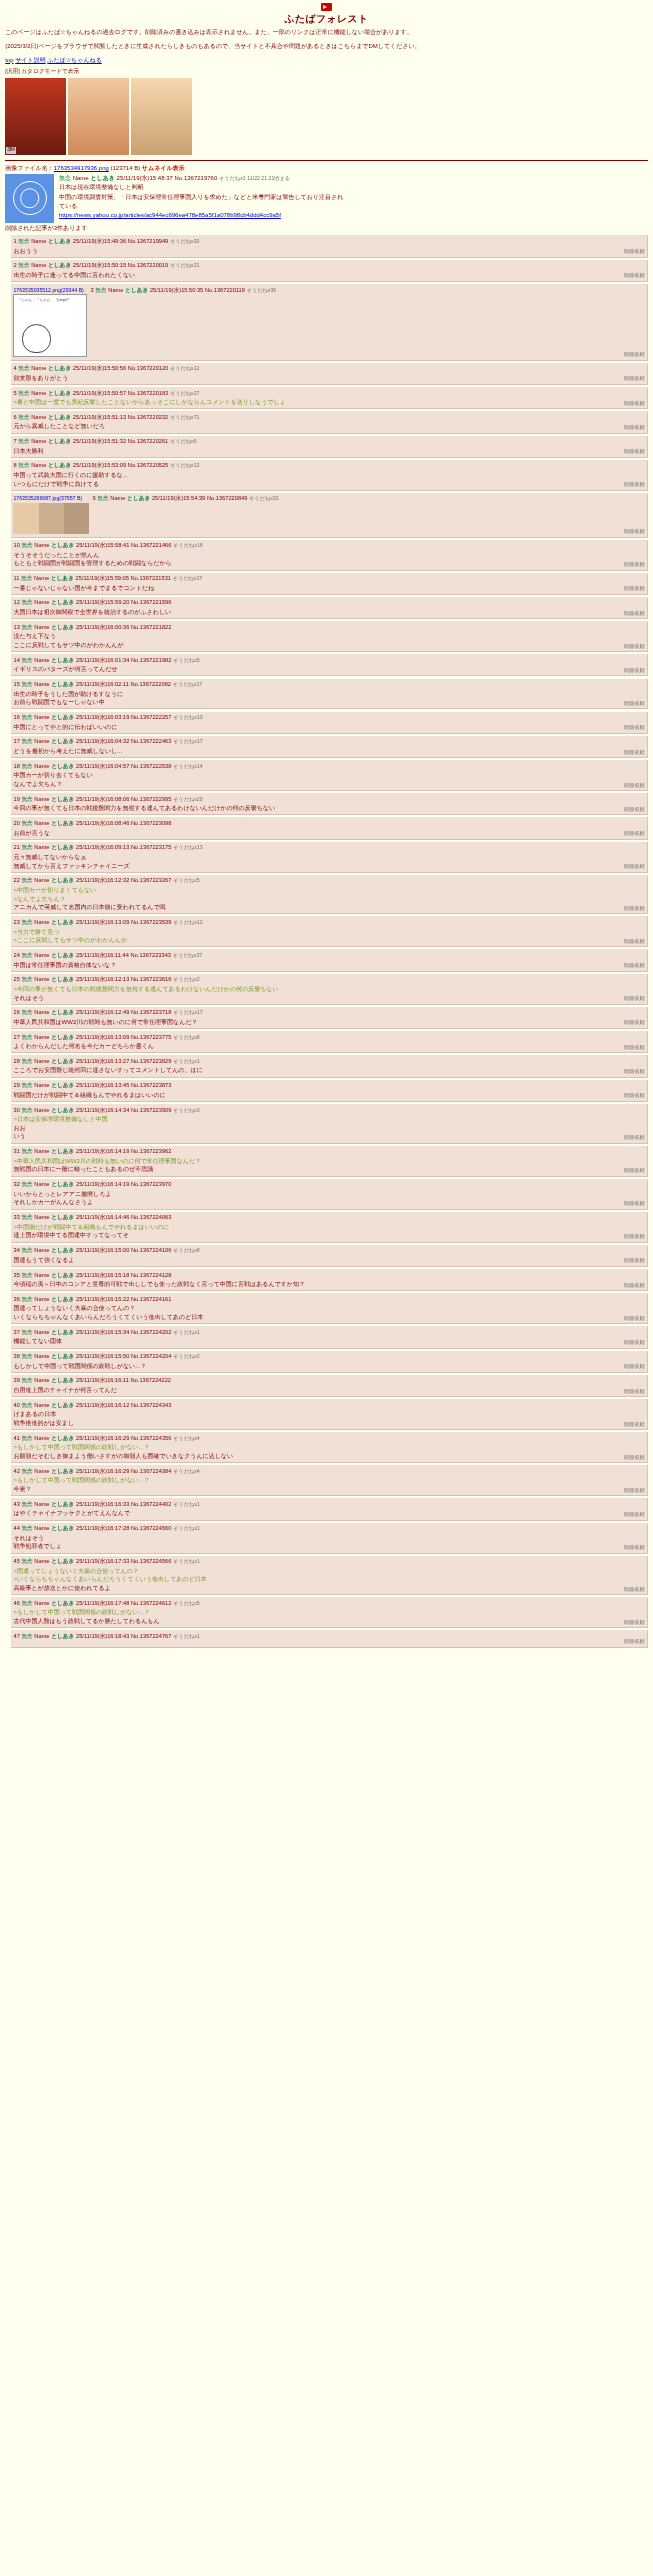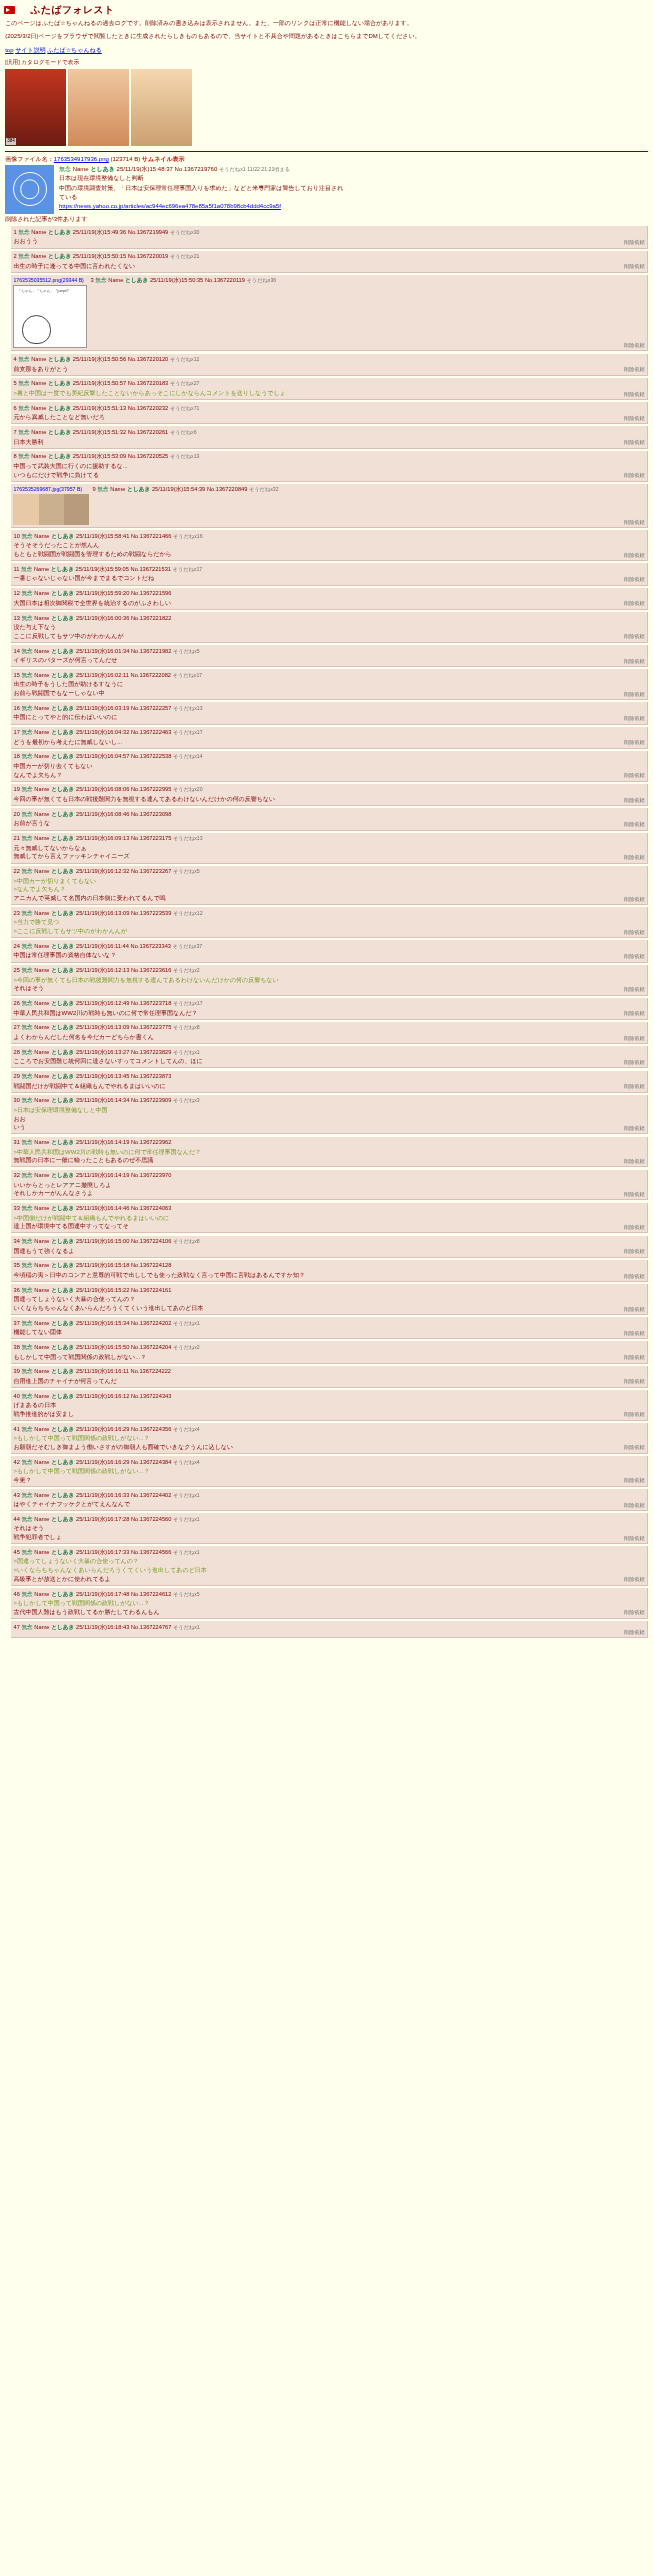--- a/index.html
+++ b/index.html
@@ -5,21 +5,21 @@
   html,body{margin:0;padding:0;}
   body{
     width:653px;
     background:#ffffee;
     color:#800000;
     font-family:"Liberation Sans","DejaVu Sans",sans-serif;
     font-size:6.2px;
     line-height:1.45;
   }
   a{color:#0000ee;text-decoration:underline;}
-  .logo-bar{padding:3.1px 4.1px 1px 4.1px;display:flex;align-items:center;gap:15px;}
+  .logo-bar{padding:3.1px 4.1px 1px 4.1px;display:flex;align-items:center;gap:1px;flex-direction:column;}
   .logo-mark{width:11.3px;height:8.2px;background:#cc0000;border-radius:1px;display:inline-block;position:relative;}
   .logo-mark:after{content:"";position:absolute;left:2.1px;top:2.1px;width:0;height:0;border-left:4.1px solid #fff;border-top:2.1px solid transparent;border-bottom:2.1px solid transparent;}
   .logo-text{font-size:9.8px;font-weight:bold;color:#800000;letter-spacing:0.5px;}
   .notice{padding:1px 5.2px 0 5.2px;color:#800000;font-size:6px;line-height:1.5;}
   .notice p{margin:0 0 4.1px 0;}
   .toplinks{padding:1px 5.2px 2.1px 5.2px;font-size:6px;}
   .catalogline{padding:1px 5.2px 1px 5.2px;font-size:5.7px;color:#800000;}
   .thumbrow{padding:1px 5.2px 3.1px 5.2px;display:flex;gap:2.1px;align-items:flex-start;}
   .thumb{width:61px;height:77px;overflow:hidden;position:relative;border:0;}
   .thumb .cap{position:absolute;left:1px;bottom:1px;background:rgba(255,255,255,.75);font-size:4.6px;color:#000;padding:0 1px;}

